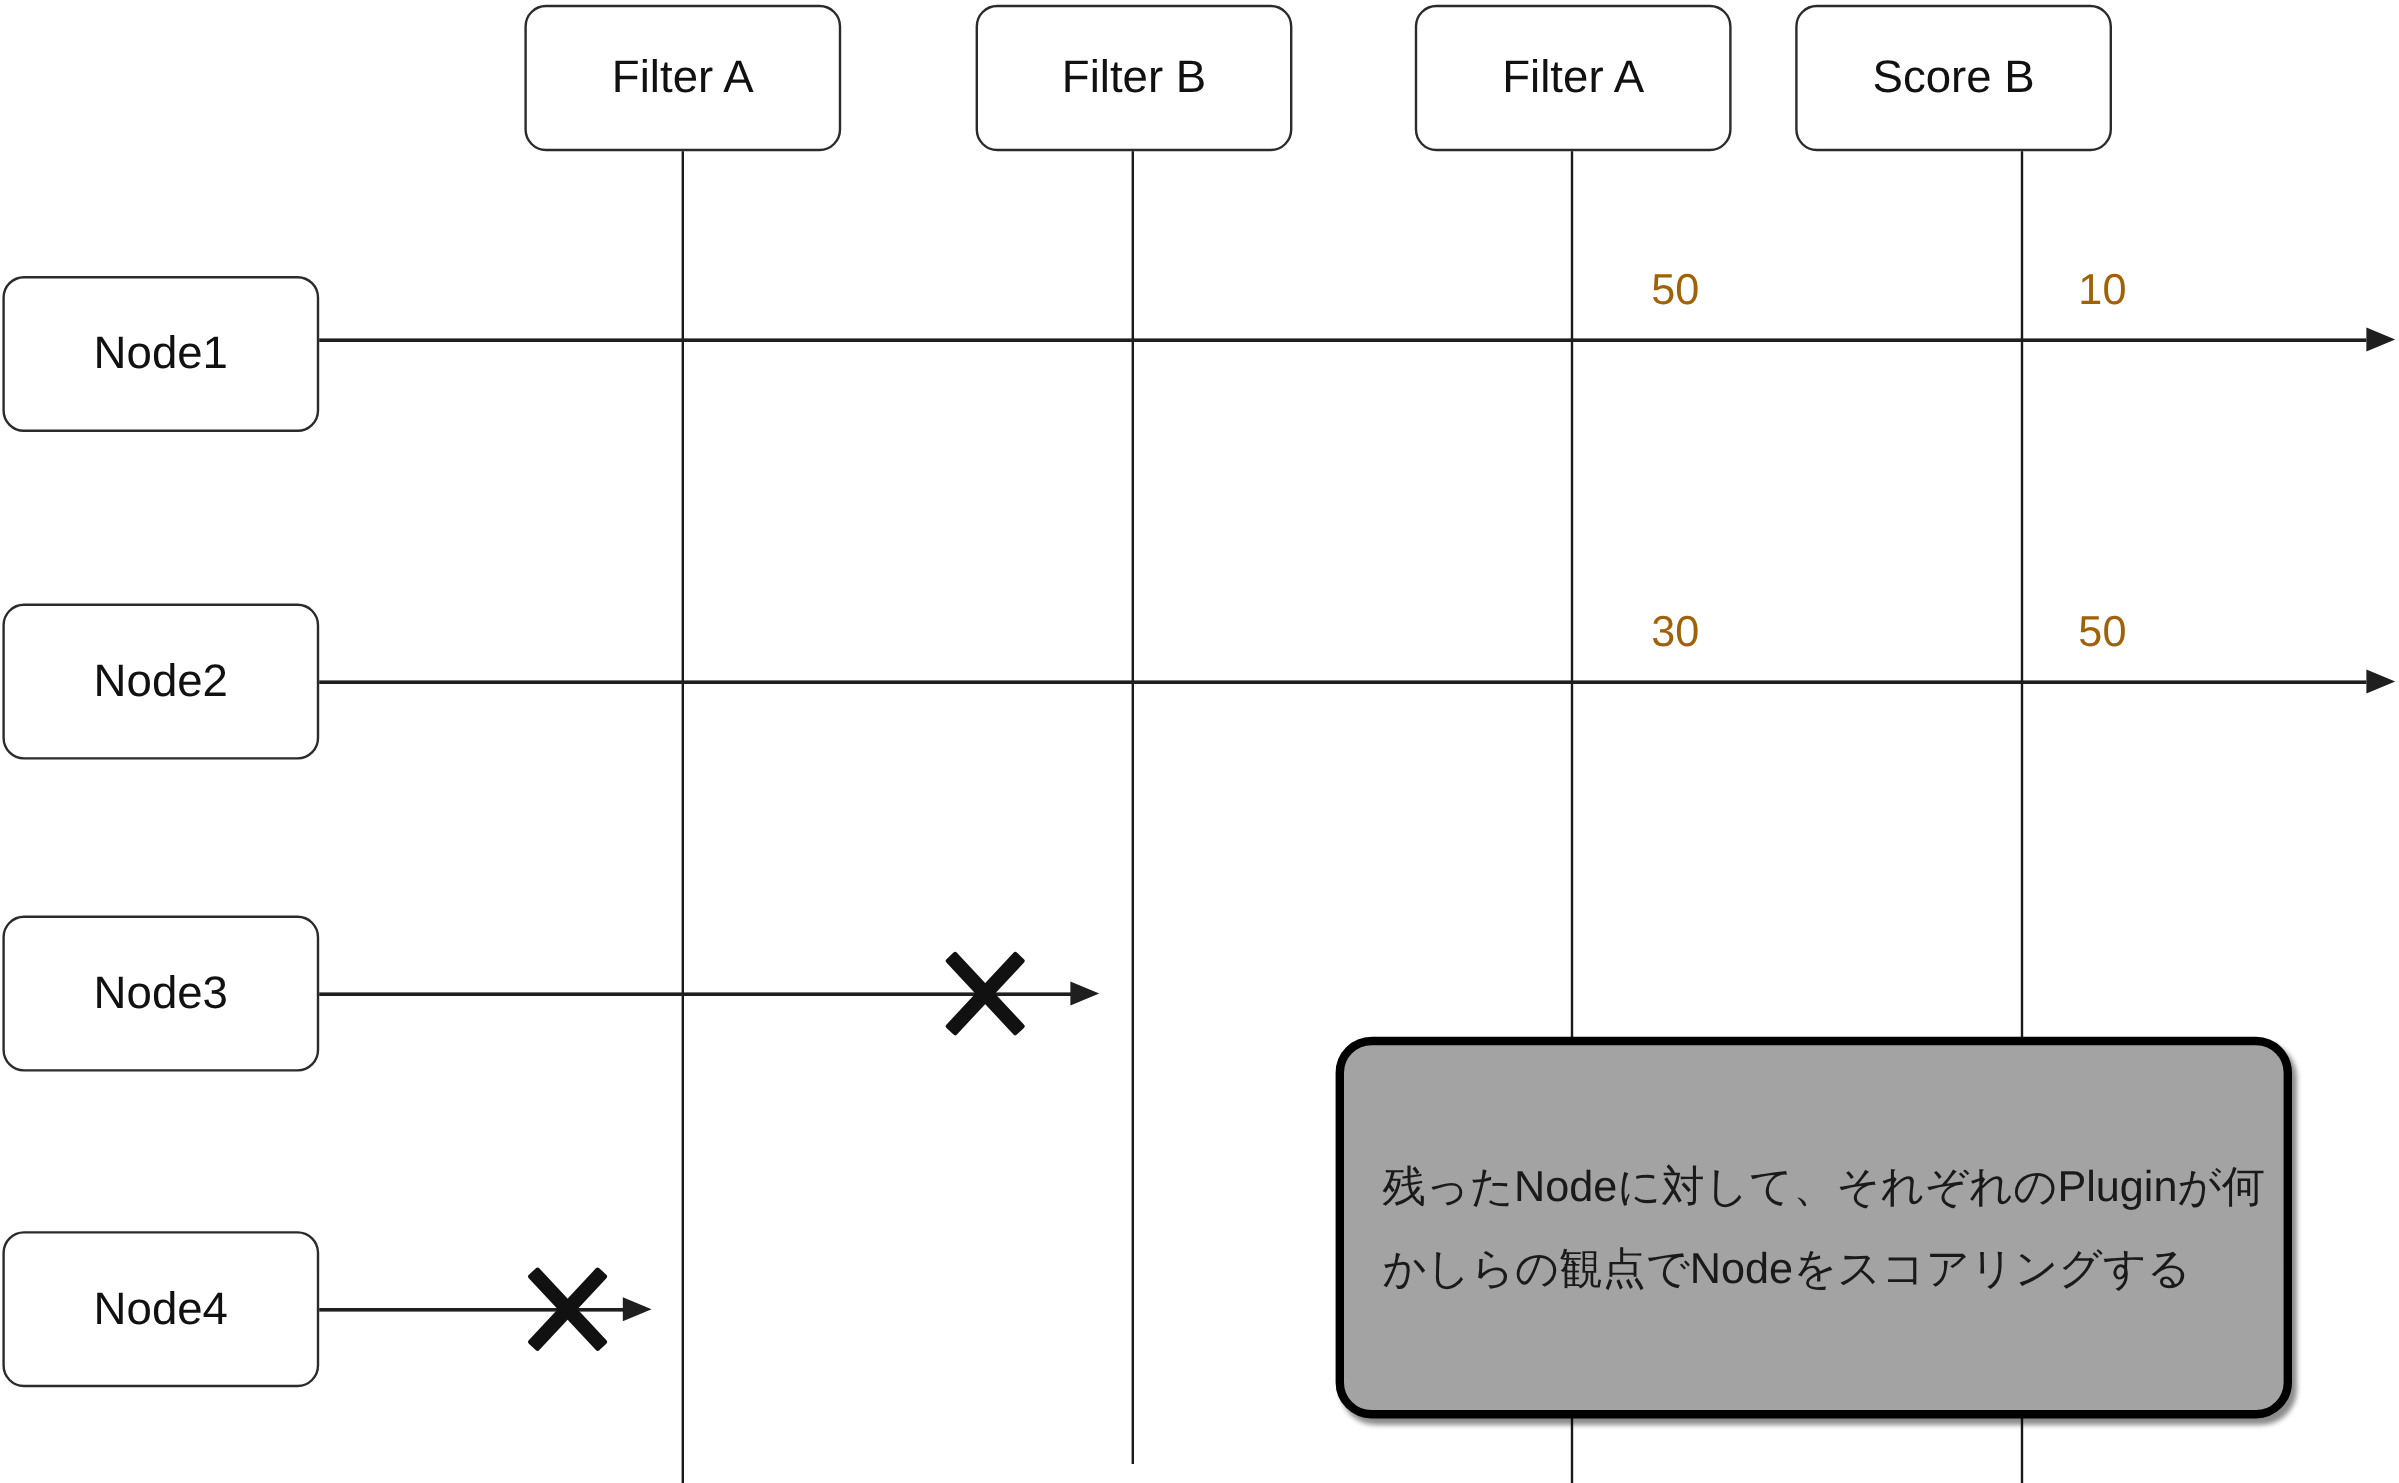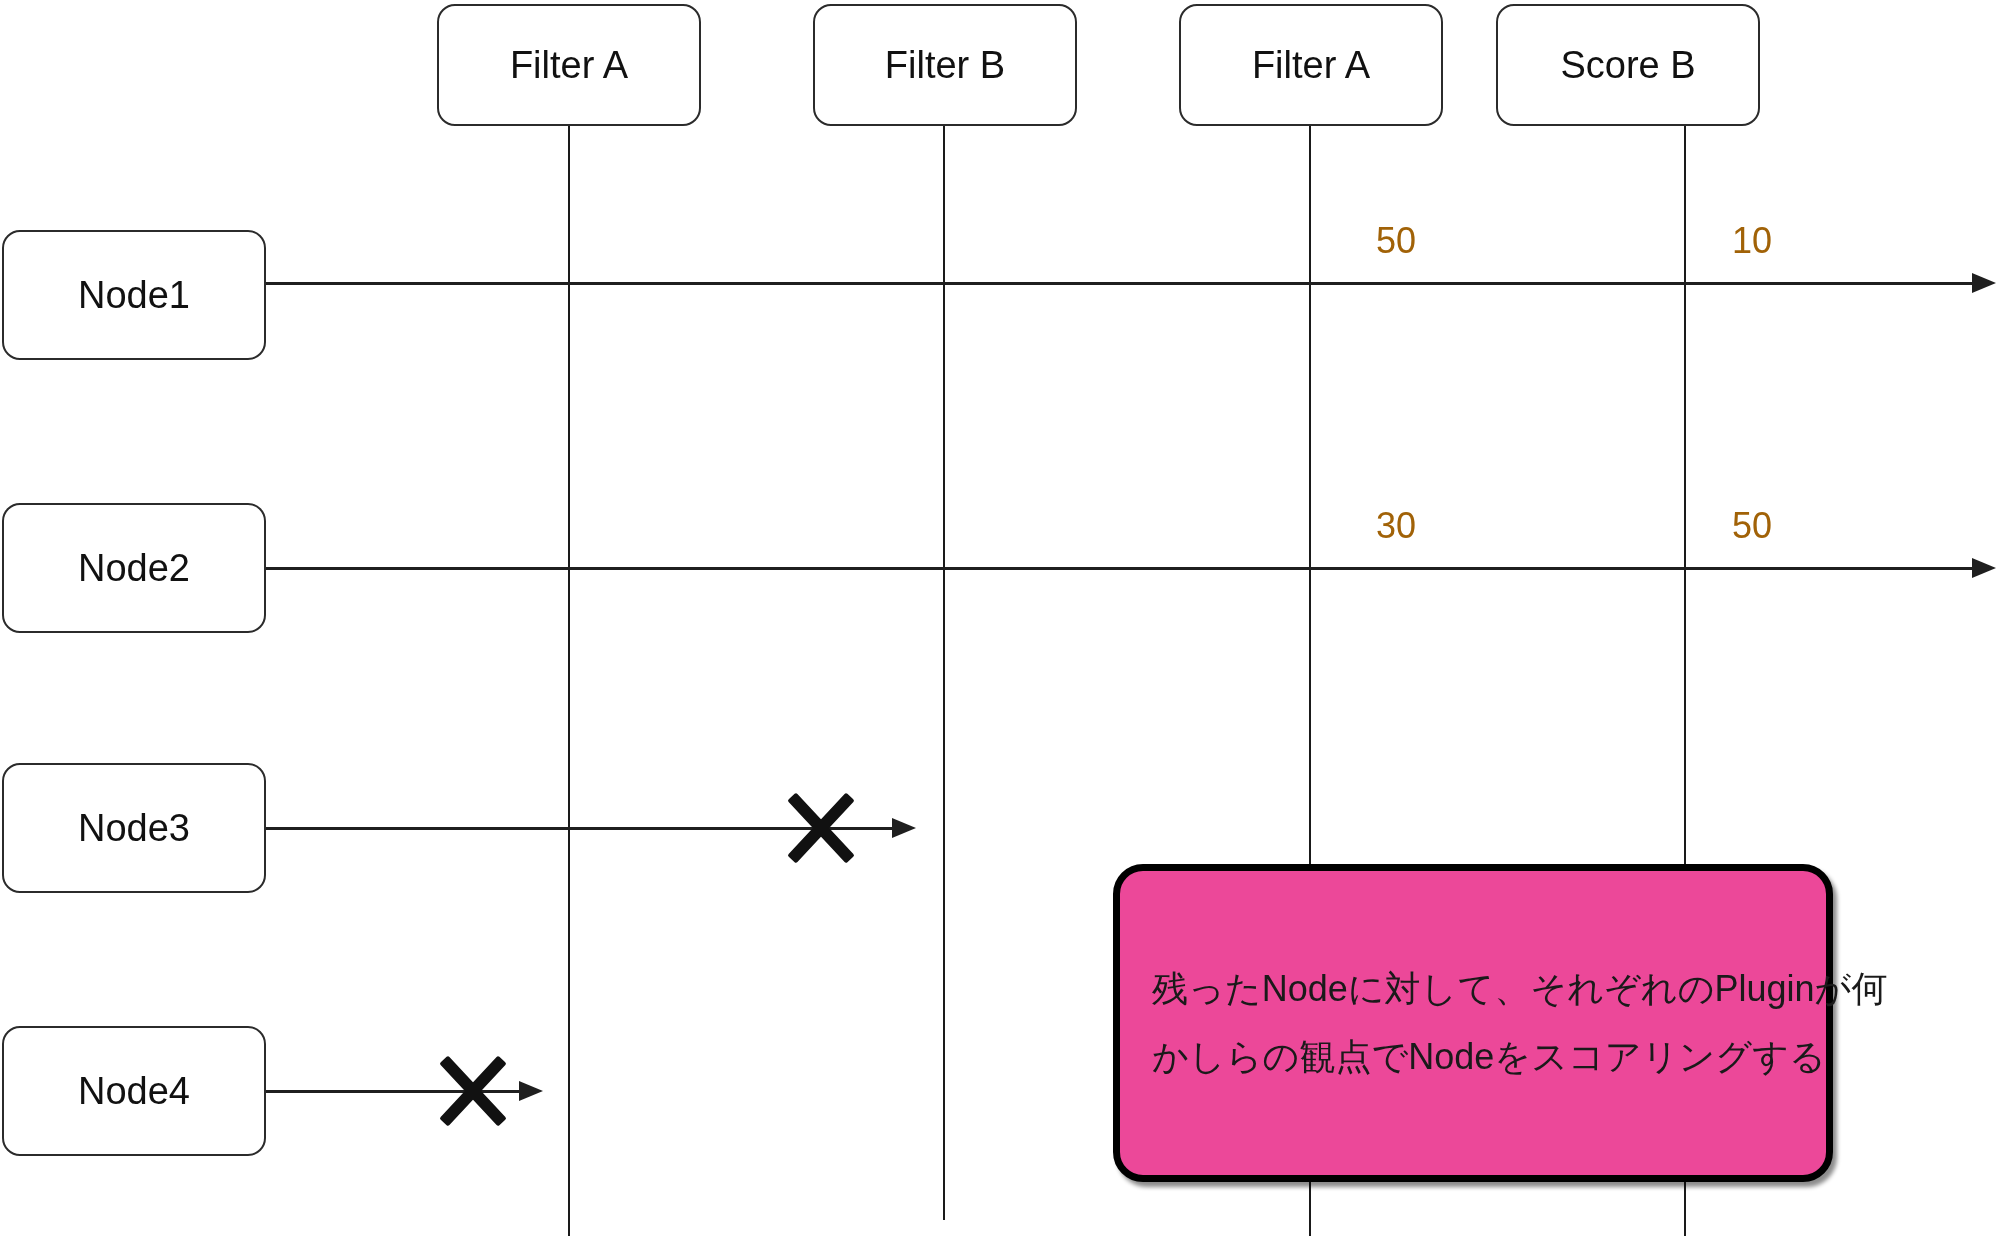--- a/index.html
+++ b/index.html
@@ -81,23 +81,23 @@
     background: #111111;
     border-radius: 2px;
   }
   .xmark::before { transform: translate(-50%,-50%) rotate(43deg); }
   .xmark::after  { transform: translate(-50%,-50%) rotate(-43deg); }
   
   .note {
     position: absolute;
     left: 1113px;
     top: 864px;
-    width: 720px;
+    width: 797px;
     height: 318px;
-    background: #ec4899;
+    background: #a3a3a3;
     border: 7px solid #000000;
     border-radius: 30px;
     box-shadow: 4px 5px 4px rgba(0,0,0,0.45);
     display: flex;
     flex-direction: column;
     justify-content: center;
     padding: 0 28px 0 32px;
     box-sizing: border-box;
     z-index: 5;
   }

